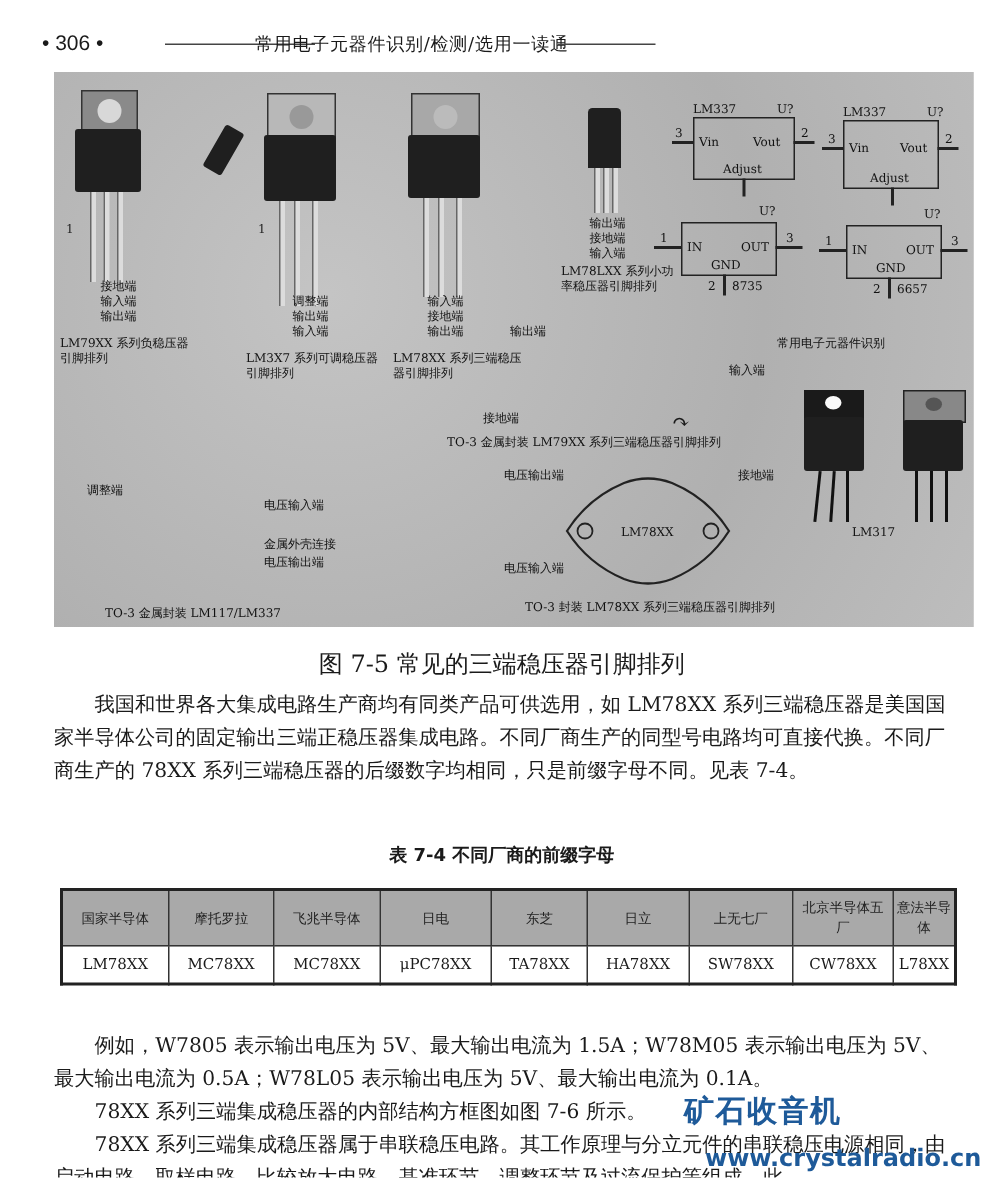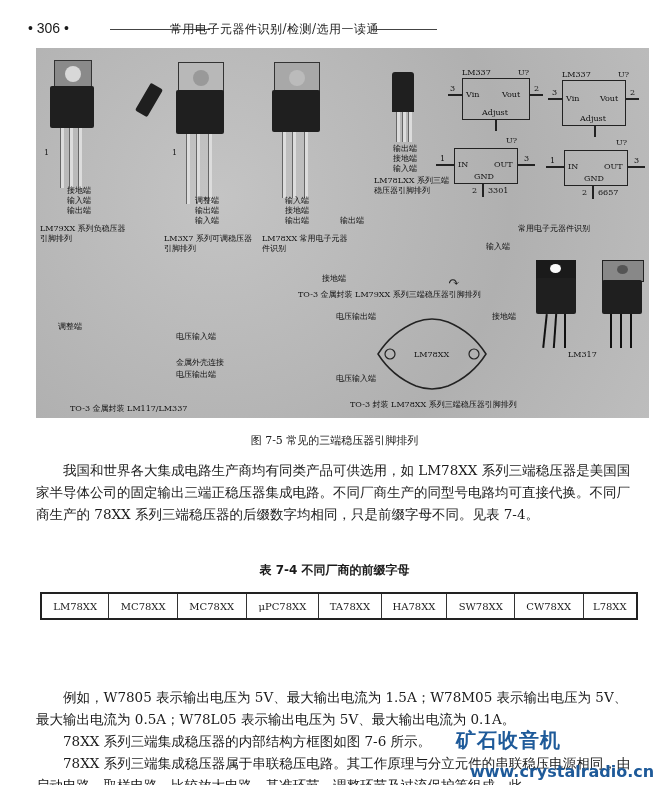--- a/index.html
+++ b/index.html
@@ -13,21 +13,21 @@
   .figure { left:36px; top:48px; width:613px; height:370px; background:#b9b9b9;
             background-image: radial-gradient(circle at 30% 40%, #c4c4c4 0, #b0b0b0 60%, #bdbdbd 100%); }
   .small { font-size:8px; color:#111; line-height:10px; white-space:nowrap; }
   .vcol { font-size:8px; line-height:10px; writing-mode:horizontal-tb; color:#111; text-align:center; }
   .pkg-body { background:#1f1f1f; border-radius:2px; }
   .pkg-tab { background:#8a8a8a; border:1px solid #333; }
   .pkg-hole { width:16px; height:16px; border-radius:50%; background:#d8d8d8; }
   .lead { width:3px; background:#dcdcdc; border-left:1px solid #666; }
   .schem { border:1.5px solid #222; font-size:8px; }
   .pinline { height:1.5px; background:#222; }
-  .caption { left:0; top:433px; width:669px; text-align:center; font-size:11px; }
+  .caption { left:0; top:433px; width:669px; text-align:center; font-size:16px; }
   .para { left:36px; width:600px; font-size:13.5px; line-height:22px; }
   .tcap { left:0; top:562px; width:669px; text-align:center; font-size:12px; font-weight:bold;
           font-family:"DejaVu Sans","Liberation Sans",sans-serif; }
   table.t { position:absolute; left:40px; top:592px; border-collapse:collapse; width:598px; }
   table.t td { border:1px solid #333; text-align:center; font-size:10px; padding:0 2px; }
   table.t tr.h td { background:#a9a9a9; height:36px; font-size:9px; color:#222; }
   table.t tr.v td { background:#fff; height:24px; }
   table.t { border:2px solid #222; }
   .wm1 { left:456px; top:727px; font-family:"DejaVu Sans",sans-serif; font-weight:bold; font-size:20px;
          color:#1e5a99; letter-spacing:1px; }
@@ -86,34 +86,34 @@
     <div class="abs pkg-body" style="left:0;top:28px;width:48px;height:42px;"></div>
     <div class="abs lead" style="left:10px;top:70px;height:66px;"></div>
     <div class="abs lead" style="left:20px;top:70px;height:66px;"></div>
     <div class="abs lead" style="left:32px;top:70px;height:66px;"></div>
   </div>
   <div class="abs vcol" style="left:236px;top:148px;width:50px;">
     <span style="display:block">输入端</span>
     <span style="display:block">接地端</span>
     <span style="display:block">输出端</span>
   </div>
-  <div class="abs small" style="left:226px;top:186px;width:90px;white-space:normal;">LM78XX 常用电子元器件识别</div>
+  <div class="abs small" style="left:226px;top:186px;width:90px;white-space:normal;">LM78XX 系列三端稳压器引脚排列</div>
 
   <div class="abs" style="left:356px;top:24px;width:24px;height:70px;">
     <div class="abs pkg-body" style="left:0;top:0;width:22px;height:40px;border-radius:3px 3px 0 0;"></div>
     <div class="abs lead" style="left:4px;top:40px;height:30px;"></div>
     <div class="abs lead" style="left:10px;top:40px;height:30px;"></div>
     <div class="abs lead" style="left:16px;top:40px;height:30px;"></div>
   </div>
   <div class="abs vcol" style="left:344px;top:96px;width:50px;">
     <span style="display:block">输出端</span>
     <span style="display:block">接地端</span>
     <span style="display:block">输入端</span>
   </div>
-  <div class="abs small" style="left:338px;top:128px;width:80px;white-space:normal;">LM78LXX 系列三端稳压器引脚排列</div>
+  <div class="abs small" style="left:338px;top:128px;width:80px;white-space:normal;">LM78LXX 系列小功率稳压器引脚排列</div>
 
   <div class="abs" style="left:396px;top:20px;width:100px;height:60px;">
     <div class="abs small" style="left:30px;top:0;">LM337</div>
     <div class="abs small" style="left:86px;top:0;">U?</div>
     <div class="abs schem" style="left:30px;top:10px;width:66px;height:40px;"></div>
     <div class="abs pinline" style="left:16px;top:26px;width:14px;"></div>
     <div class="abs small" style="left:18px;top:16px;">3</div>
     <div class="abs small" style="left:34px;top:22px;">Vin</div>
     <div class="abs pinline" style="left:97px;top:26px;width:14px;"></div>
     <div class="abs small" style="left:102px;top:16px;">2</div>
@@ -141,21 +141,21 @@
     <div class="abs schem" style="left:26px;top:12px;width:62px;height:34px;"></div>
     <div class="abs pinline" style="left:8px;top:28px;width:18px;"></div>
     <div class="abs small" style="left:12px;top:18px;">1</div>
     <div class="abs small" style="left:30px;top:24px;">IN</div>
     <div class="abs pinline" style="left:89px;top:28px;width:18px;"></div>
     <div class="abs small" style="left:96px;top:18px;">3</div>
     <div class="abs small" style="left:66px;top:24px;">OUT</div>
     <div class="abs small" style="left:46px;top:36px;">GND</div>
     <div class="abs" style="left:54px;top:47px;width:1.5px;height:14px;background:#222;"></div>
     <div class="abs small" style="left:44px;top:50px;">2</div>
-    <div class="abs small" style="left:60px;top:50px;">3301</div>
+    <div class="abs small" style="left:60px;top:50px;">8735</div>
   </div>
 
   <div class="abs" style="left:502px;top:90px;width:110px;height:70px;">
     <div class="abs small" style="left:78px;top:0;">U?</div>
     <div class="abs schem" style="left:26px;top:12px;width:62px;height:34px;"></div>
     <div class="abs pinline" style="left:8px;top:28px;width:18px;"></div>
     <div class="abs small" style="left:12px;top:18px;">1</div>
     <div class="abs small" style="left:30px;top:24px;">IN</div>
     <div class="abs pinline" style="left:89px;top:28px;width:18px;"></div>
     <div class="abs small" style="left:96px;top:18px;">3</div>
@@ -214,20 +214,31 @@
 </div>
 
 <div class="abs caption">图 7-5   常见的三端稳压器引脚排列</div>
 
 <div class="abs para" style="top:459px;text-indent:2em;">我国和世界各大集成电路生产商均有同类产品可供选用，如 LM78XX 系列三端稳压器是美国国家半导体公司的固定输出三端正稳压器集成电路。不同厂商生产的同型号电路均可直接代换。不同厂商生产的 78XX 系列三端稳压器的后缀数字均相同，只是前缀字母不同。见表 7-4。</div>
 
 <div class="abs tcap">表 7-4   不同厂商的前缀字母</div>
 
 <table class="t">
   <tbody>
+      <tr class="h">
+    <td>国家半导体</td>
+    <td>摩托罗拉</td>
+    <td>飞兆半导体</td>
+    <td>日电</td>
+    <td>东芝</td>
+    <td>日立</td>
+    <td>上无七厂</td>
+    <td style="width:62px;">北京半导体五厂</td>
+    <td style="width:36px;">意法半导体</td>
+  </tr>
   <tr class="v">
     <td>LM78XX</td>
     <td>MC78XX</td>
     <td>MC78XX</td>
     <td>μPC78XX</td>
     <td>TA78XX</td>
     <td>HA78XX</td>
     <td>SW78XX</td>
     <td>CW78XX</td>
     <td>L78XX</td>

